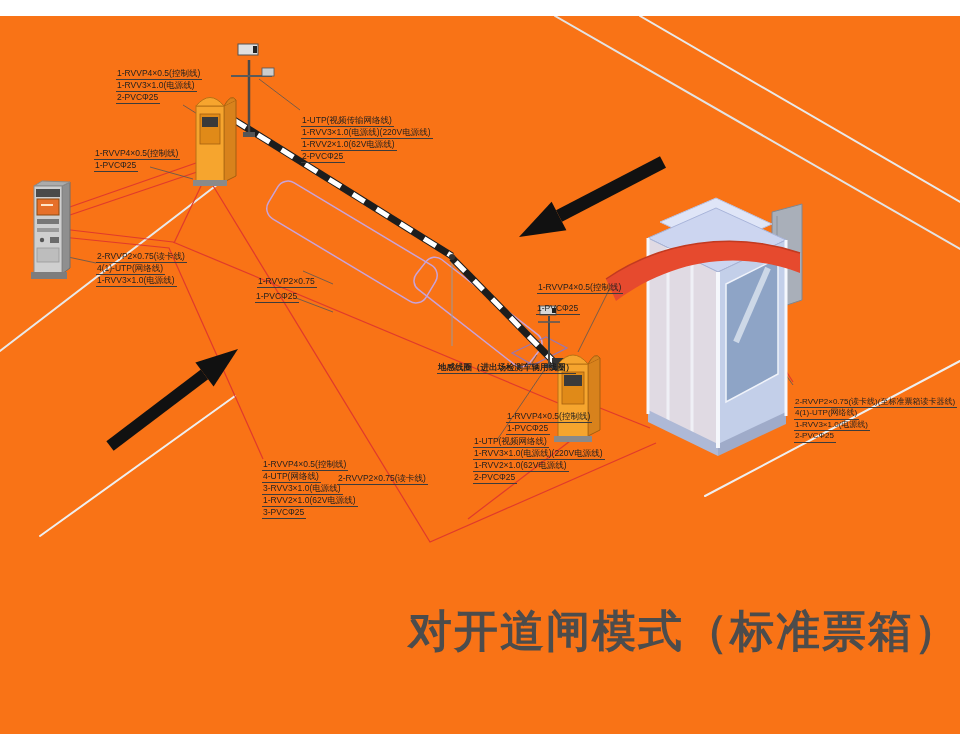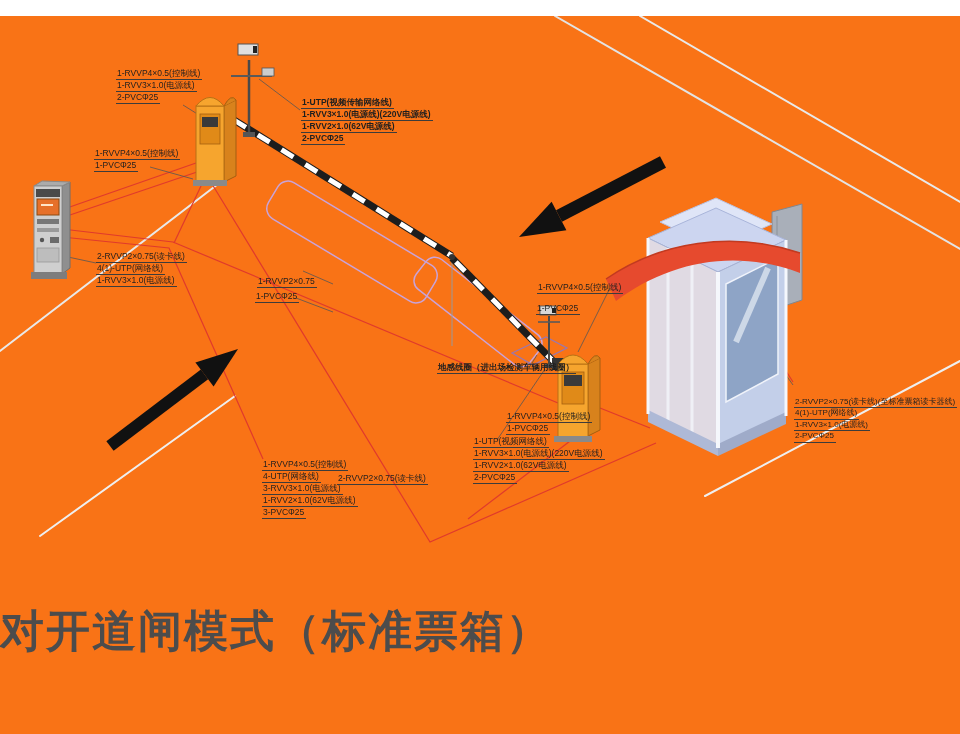--- a/index.html
+++ b/index.html
@@ -14,21 +14,21 @@
     line-height:1.05; white-space:nowrap; z-index:5;
   }
   .lbl span {
     display:block; width:max-content;
     border-bottom:1px solid #3c3c3c;
     padding:0 2px 1px 1px; margin-bottom:1px;
   }
   .lbl.small { font-size:8px; }
   .title {
     position:absolute; left:0; top:586px; width:100%;
-    text-align:left; font-size:44px; font-weight:600;
+    text-align:right; font-size:44px; font-weight:600;
     color:#4c4c4c; letter-spacing:2px; z-index:6;
   }
 </style>
 </head>
 <body>
 
 <div class="canvas">
 
   <svg width="960" height="734" viewBox="0 0 960 734">
 
@@ -187,21 +187,21 @@
     <span>1-RVVP4×0.5(控制线)</span>
     <span>1-PVCΦ25</span>
   </div>
 
   <div class="lbl" style="left:96px; top:236px;">
     <span>2-RVVP2×0.75(读卡线)</span>
     <span>4(1)-UTP(网络线)</span>
     <span>1-RVV3×1.0(电源线)</span>
   </div>
 
-  <div class="lbl" style="left:301px; top:82px;font-weight:bold;">
+  <div class="lbl" style="left:301px; top:100px;">
     <span>1-UTP(视频传输网络线)</span>
     <span>1-RVV3×1.0(电源线)(220V电源线)</span>
     <span>1-RVV2×1.0(62V电源线)</span>
     <span>2-PVCΦ25</span>
   </div>
 
   <div class="lbl" style="left:257px; top:261px;">
     <span>1-RVVP2×0.75</span>
   </div>
 

